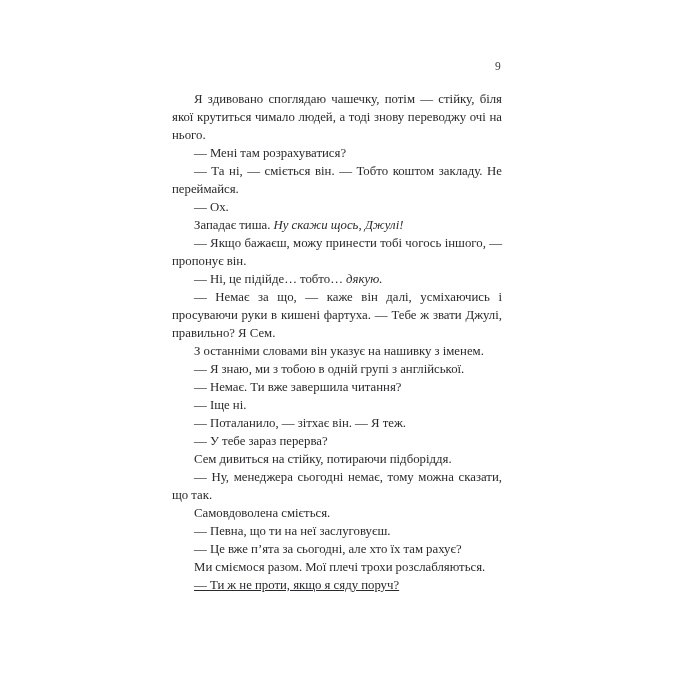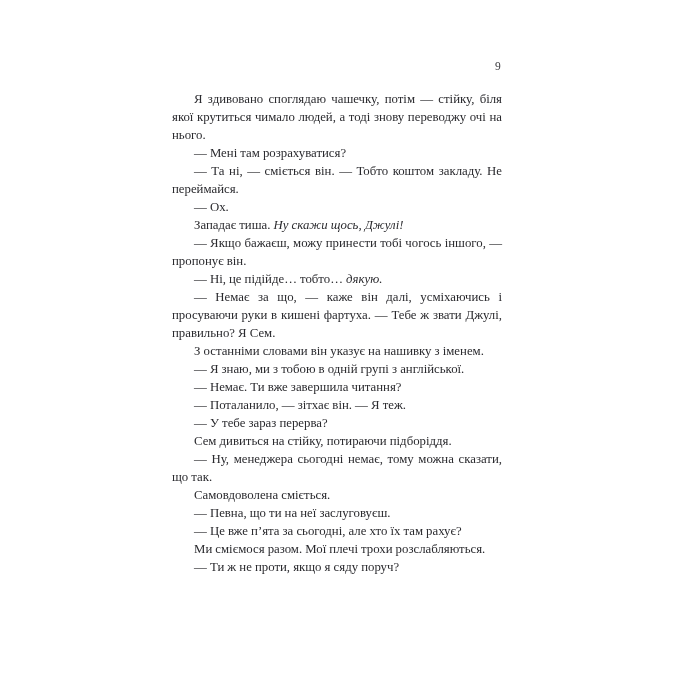--- a/index.html
+++ b/index.html
@@ -63,20 +63,21 @@
     text-align: left;
   }
 
   .it {
     font-style: italic;
   }
 
   
   .p-last {
     text-align: left !important;
+    text-decoration: underline;
   }
 </style>
 </head>
 <body>
 
 <div class="page">
 
   <div class="folio">9</div>
 
   <div class="textblock" id="textblock">
@@ -84,20 +85,21 @@
       <p><span>— Мені там розрахуватися?</span></p>
       <p><span>— Та ні, — сміється він. — Тобто коштом закладу. Не переймайся.</span></p>
       <p><span>— Ох.</span></p>
       <p><span>Западає тиша. </span><span class="it">Ну скажи щось, Джулі!</span></p>
       <p><span>— Якщо бажаєш, можу принести тобі чогось іншого, — пропонує він.</span></p>
       <p><span>— Ні, це підійде… тобто… </span><span class="it">дякую.</span></p>
       <p><span>— Немає за що, — каже він далі, усміхаючись і просуваючи руки в кишені фартуха. — Тебе ж звати Джулі, правильно? Я Сем.</span></p>
       <p><span>З останніми словами він указує на нашивку з іменем.</span></p>
       <p><span>— Я знаю, ми з тобою в одній групі з англійської.</span></p>
       <p><span>— Немає. Ти вже завершила читання?</span></p>
+      <p><span>— Іще ні.</span></p>
       <p><span>— Поталанило, — зітхає він. — Я теж.</span></p>
       <p><span>— У тебе зараз перерва?</span></p>
       <p><span>Сем дивиться на стійку, потираючи підборіддя.</span></p>
       <p><span>— Ну, менеджера сьогодні немає, тому можна сказати, що так.</span></p>
       <p><span>Самовдоволена сміється.</span></p>
       <p><span>— Певна, що ти на неї заслуговуєш.</span></p>
       <p><span>— Це вже п’ята за сьогодні, але хто їх там рахує?</span></p>
       <p><span>Ми сміємося разом. Мої плечі трохи розслабляються.</span></p>
       <p class="p-last"><span>— Ти ж не проти, якщо я сяду поруч?</span></p>
     </div>

